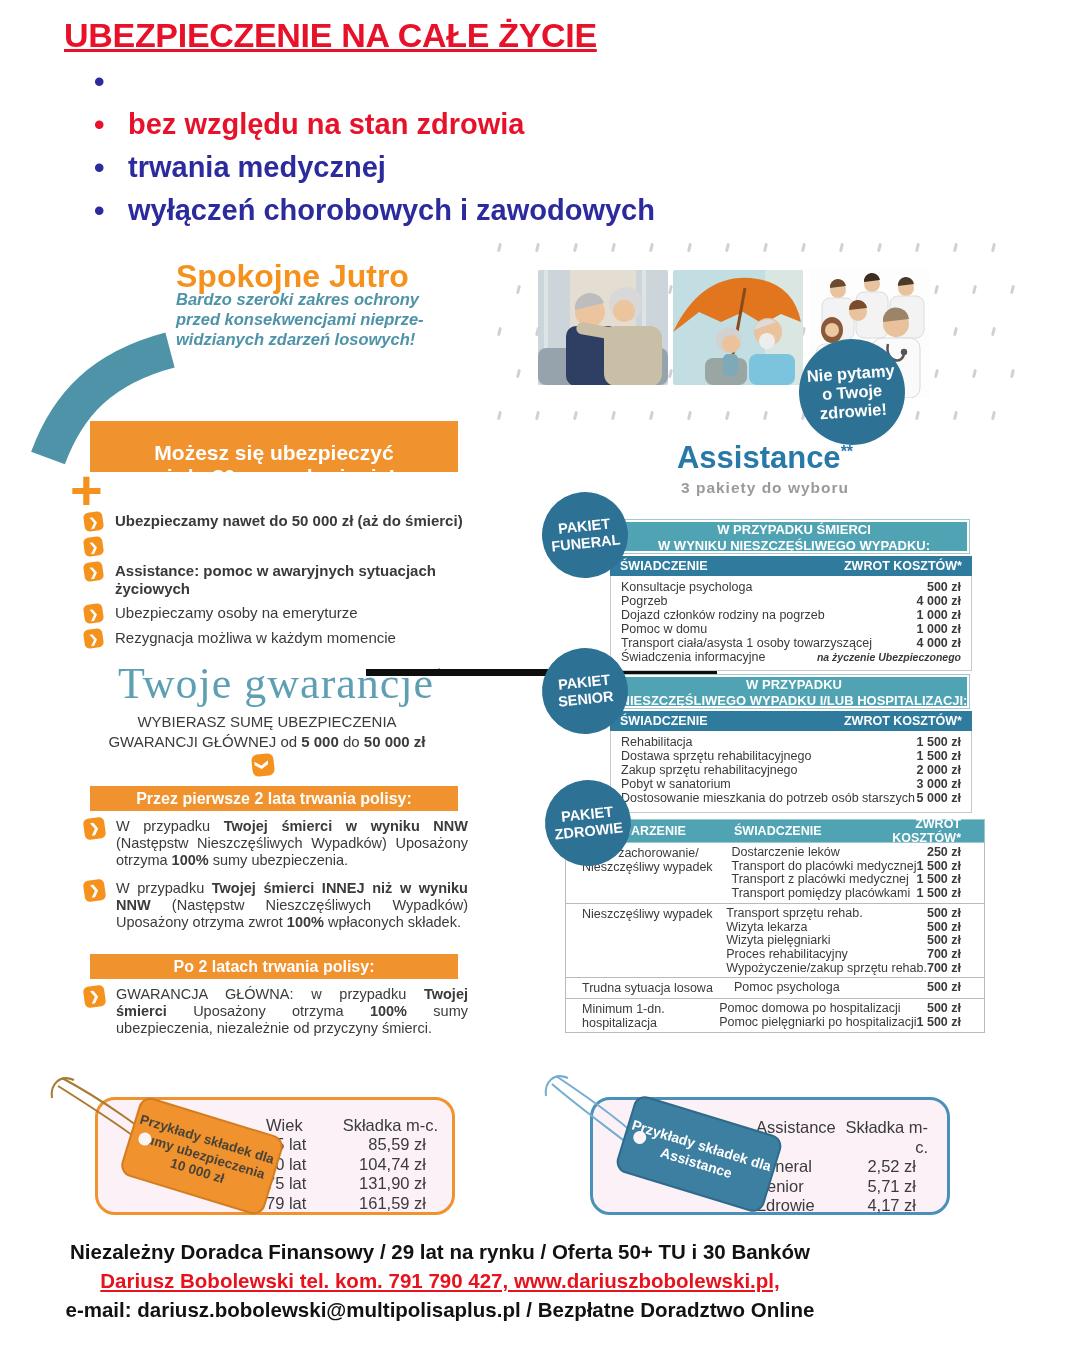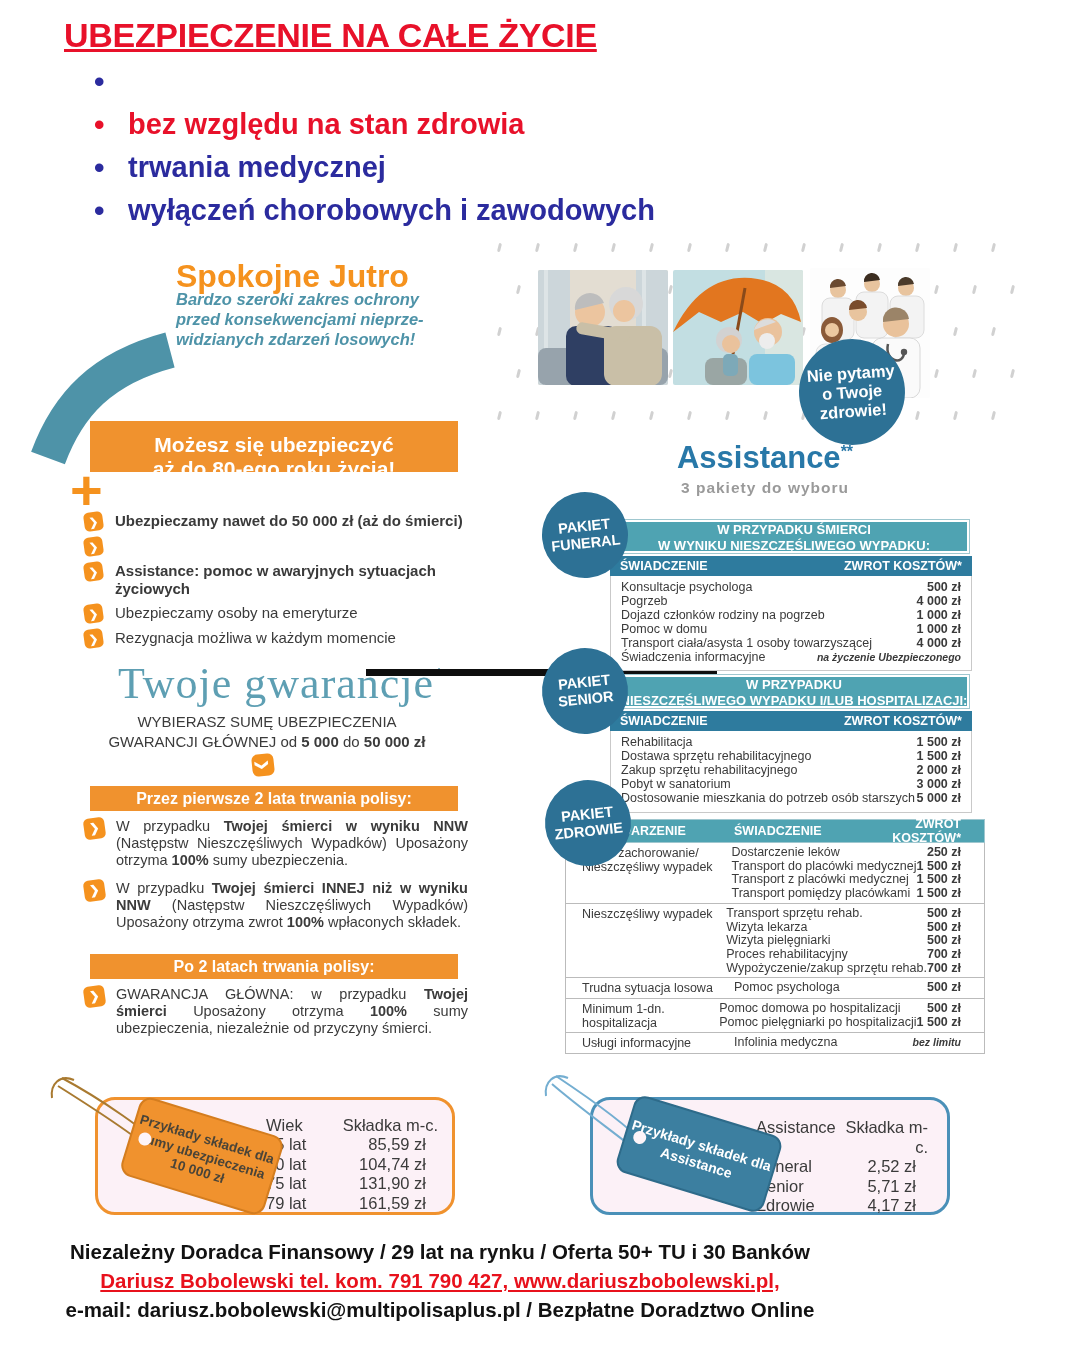--- a/index.html
+++ b/index.html
@@ -13,21 +13,21 @@
   .main-title{left:64px;top:16px;font-size:34px;font-weight:800;color:#e8112a;
               text-decoration:underline;text-decoration-thickness:3px;letter-spacing:-.3px}
   .intro{left:88px;top:60px}
   .ib{display:flex;align-items:center;height:43px;font-size:29px;font-weight:800}
   .ib .dot{width:40px;font-size:30px;text-align:left;padding-left:6px}
 
   
   .pname{left:176px;top:258px;font-size:32px;font-weight:800;color:#f5921e}
   .ptag{left:176px;top:289px;font-size:16.5px;font-weight:700;font-style:italic;color:#4e93a8;line-height:20px}
   .obanner{background:#f0922e;color:#fff;font-weight:700;text-align:center}
-  .banner1{left:90px;top:421px;width:368px;height:51px;font-size:21px;line-height:24px;padding-top:12px}
+  .banner1{left:90px;top:421px;width:368px;height:51px;font-size:21px;line-height:24px;padding-top:20px}
   .plus{left:70px;top:462px;font-size:56px;font-weight:800;color:#f5921e;line-height:56px}
   .benefits{left:84px;top:512px;width:430px}
   .brow{display:flex;align-items:flex-start;margin-bottom:6px;font-size:15px;line-height:18px;color:#3a3a3a}
   .aicon{width:19px;height:19px;border-radius:5px;background:#f5921e;color:#fff;display:flex;align-items:center;
          justify-content:center;font-size:11px;font-weight:800;transform:rotate(-8deg);margin-right:12px;flex:0 0 19px}
 
   
   .gtitle{left:118px;top:658px;font-family:"Liberation Serif",serif;font-size:44px;color:#5e9fb3;letter-spacing:1px}
   .gtitle sup{font-size:20px}
   .strike{left:366px;top:669px;width:351px;height:7px;background:#0e0e0e}
@@ -488,31 +488,20 @@
           <div class="girow">
             <span class="tl">Pomoc domowa po hospitalizacji</span>
             <span class="tv">500 zł</span>
           </div>
           <div class="girow">
             <span class="tl">Pomoc pielęgniarki po hospitalizacji</span>
             <span class="tv">1 500 zł</span>
           </div>
         </div>
       </div>
-      <div class="group">
-        <div class="gcat">
-          <div>Usługi informacyjne</div>
-        </div>
-        <div class="gitems">
-          <div class="girow">
-            <span class="tl">Infolinia medyczna</span>
-            <span class="tv it">bez limitu</span>
-          </div>
-        </div>
-      </div>
     </div>
 
   <div class="abs exbox exL"></div>
   <svg class="abs" style="left:48px;top:1070px;overflow:visible" width="160" height="120">
     <path d="M10 16 C 45 38, 95 70, 112 88" stroke="#a97a30" stroke-width="2" fill="none"></path>
     <path d="M14 8 C 55 30, 100 62, 118 80" stroke="#a97a30" stroke-width="2" fill="none"></path>
     <path d="M4 28 C 2 14, 12 4, 26 10" stroke="#a97a30" stroke-width="2" fill="none"></path>
   </svg>
   <div class="abs tag tagL">
     <span class="hole"></span>

